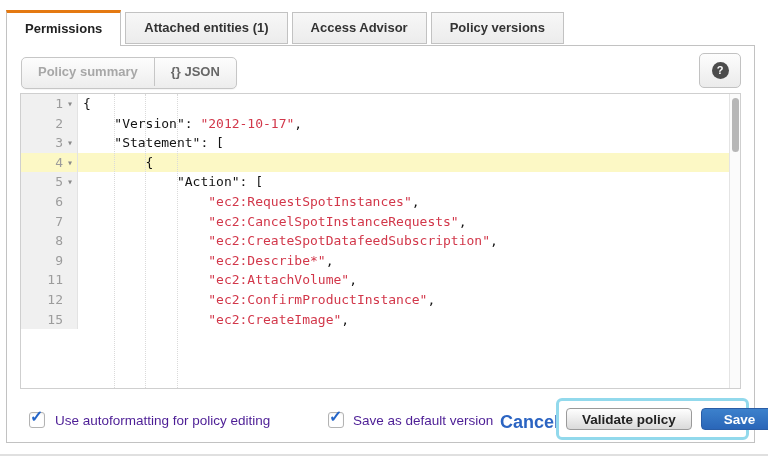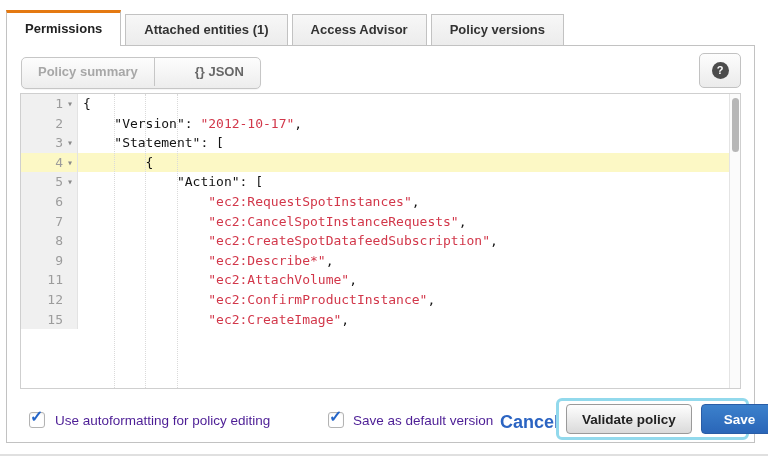--- a/index.html
+++ b/index.html
@@ -2,42 +2,42 @@
 <html><head>
 <meta charset="utf-8">
 <style>
   html,body{margin:0;padding:0;background:#fff;}
   body{
     width:768px;height:460px;position:relative;overflow:hidden;
     font-family:"Liberation Sans",sans-serif;
     -webkit-font-smoothing:antialiased;
   }
   
-  .tabbar{position:absolute;left:6px;top:10px;display:flex;gap:4px;align-items:flex-end;z-index:4;height:36px;}
+  .tabbar{position:absolute;left:6px;top:10px;display:flex;gap:4px;align-items:center;z-index:4;height:36px;}
   .tab{
     box-sizing:border-box;height:32px;line-height:30px;padding:0 18px;
     font-size:13px;font-weight:bold;color:#333;
     background:linear-gradient(#f7f7f7,#ececec);
     border:1px solid #c2c2c2;cursor:pointer;white-space:nowrap;
   }
   .tab.active{
     height:36px;line-height:31px;background:#fff;
     border-top:3px solid var(--accent,#e47911);
     border-bottom:none;color:#222;
   }
   
   .panel{
     position:absolute;left:6px;top:45px;width:749px;height:398px;
     box-sizing:border-box;border:1px solid #c2c2c2;background:#fff;z-index:1;
   }
   
   .toggle-group{
     position:absolute;left:14px;top:11px;height:30px;display:flex;
     border:1px solid #c6c6c6;border-radius:5px;overflow:hidden;
-    background:linear-gradient(#fdfdfd,#ededed);box-shadow:0 1px 1px rgba(0,0,0,.04);gap:24px;
+    background:linear-gradient(#fdfdfd,#ededed);box-shadow:0 1px 1px rgba(0,0,0,.04);
   }
   .toggle-btn{
     border:none;background:transparent;height:28px;line-height:28px;
     padding:0 16px;font-family:"Liberation Sans",sans-serif;
     font-size:13px;font-weight:bold;cursor:pointer;
   }
   .toggle-btn.summary{color:#a7a7a7;border-right:1px solid #c6c6c6;}
   .toggle-btn.json{color:#676767;text-align:right;}
   
   .help-btn{
@@ -88,21 +88,21 @@
     font-size:16px;font-weight:bold;
   }
   .cb-label{position:absolute;font-size:13.5px;color:#4c1d95;line-height:16px;}
   .cancel-link{position:absolute;font-size:18px;font-weight:bold;color:var(--linkblue,#2b64c2);cursor:pointer;}
   .action-box{
     position:absolute;right:5px;top:352px;height:42px;width:193px;box-sizing:border-box;
     border:3px solid var(--cyan,#92d9ec);border-radius:6px;background:#fff;
     display:flex;align-items:center;gap:9px;padding:0 7px;
   }
   .btn{
-    height:30px;border-radius:4px;cursor:pointer;white-space:nowrap;
+    height:22px;border-radius:4px;cursor:pointer;white-space:nowrap;
     font-family:"Liberation Sans",sans-serif;font-size:13.5px;font-weight:bold;
   }
   .btn.validate{
     padding:0 15px;color:#222;border:1px solid #9a9a9a;
     background:linear-gradient(#fefefe,#dadada);
   }
   .btn.save{
     padding:0 22px;color:#fff;border:1px solid #2a5da6;
     background:linear-gradient(#3c81cc,#2a66b8);
   }

